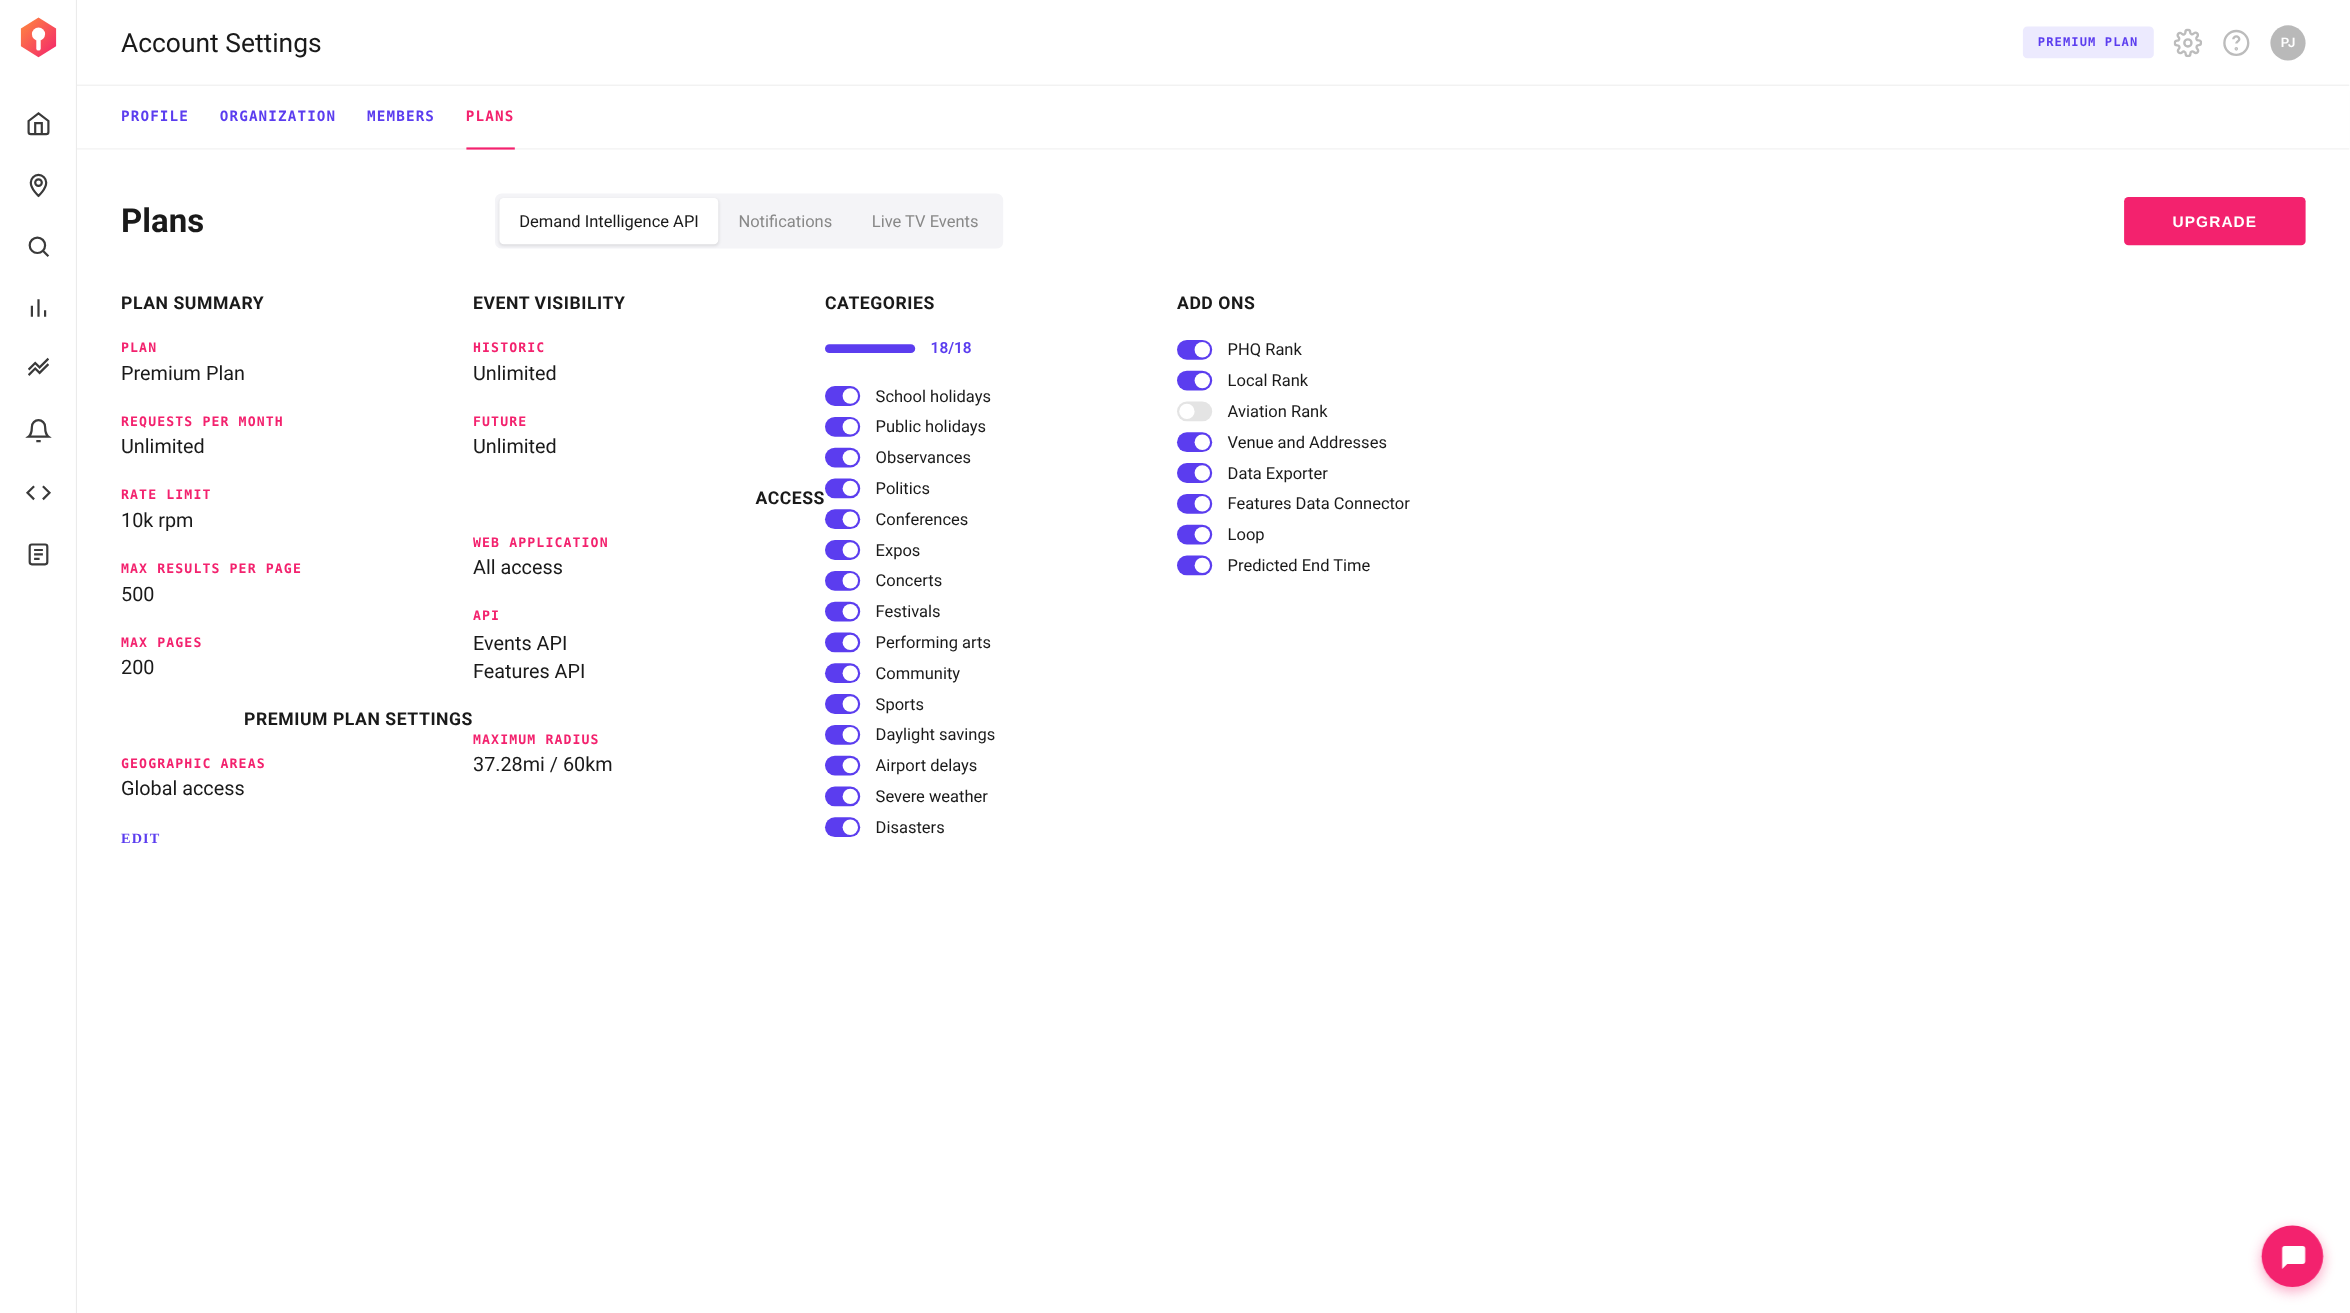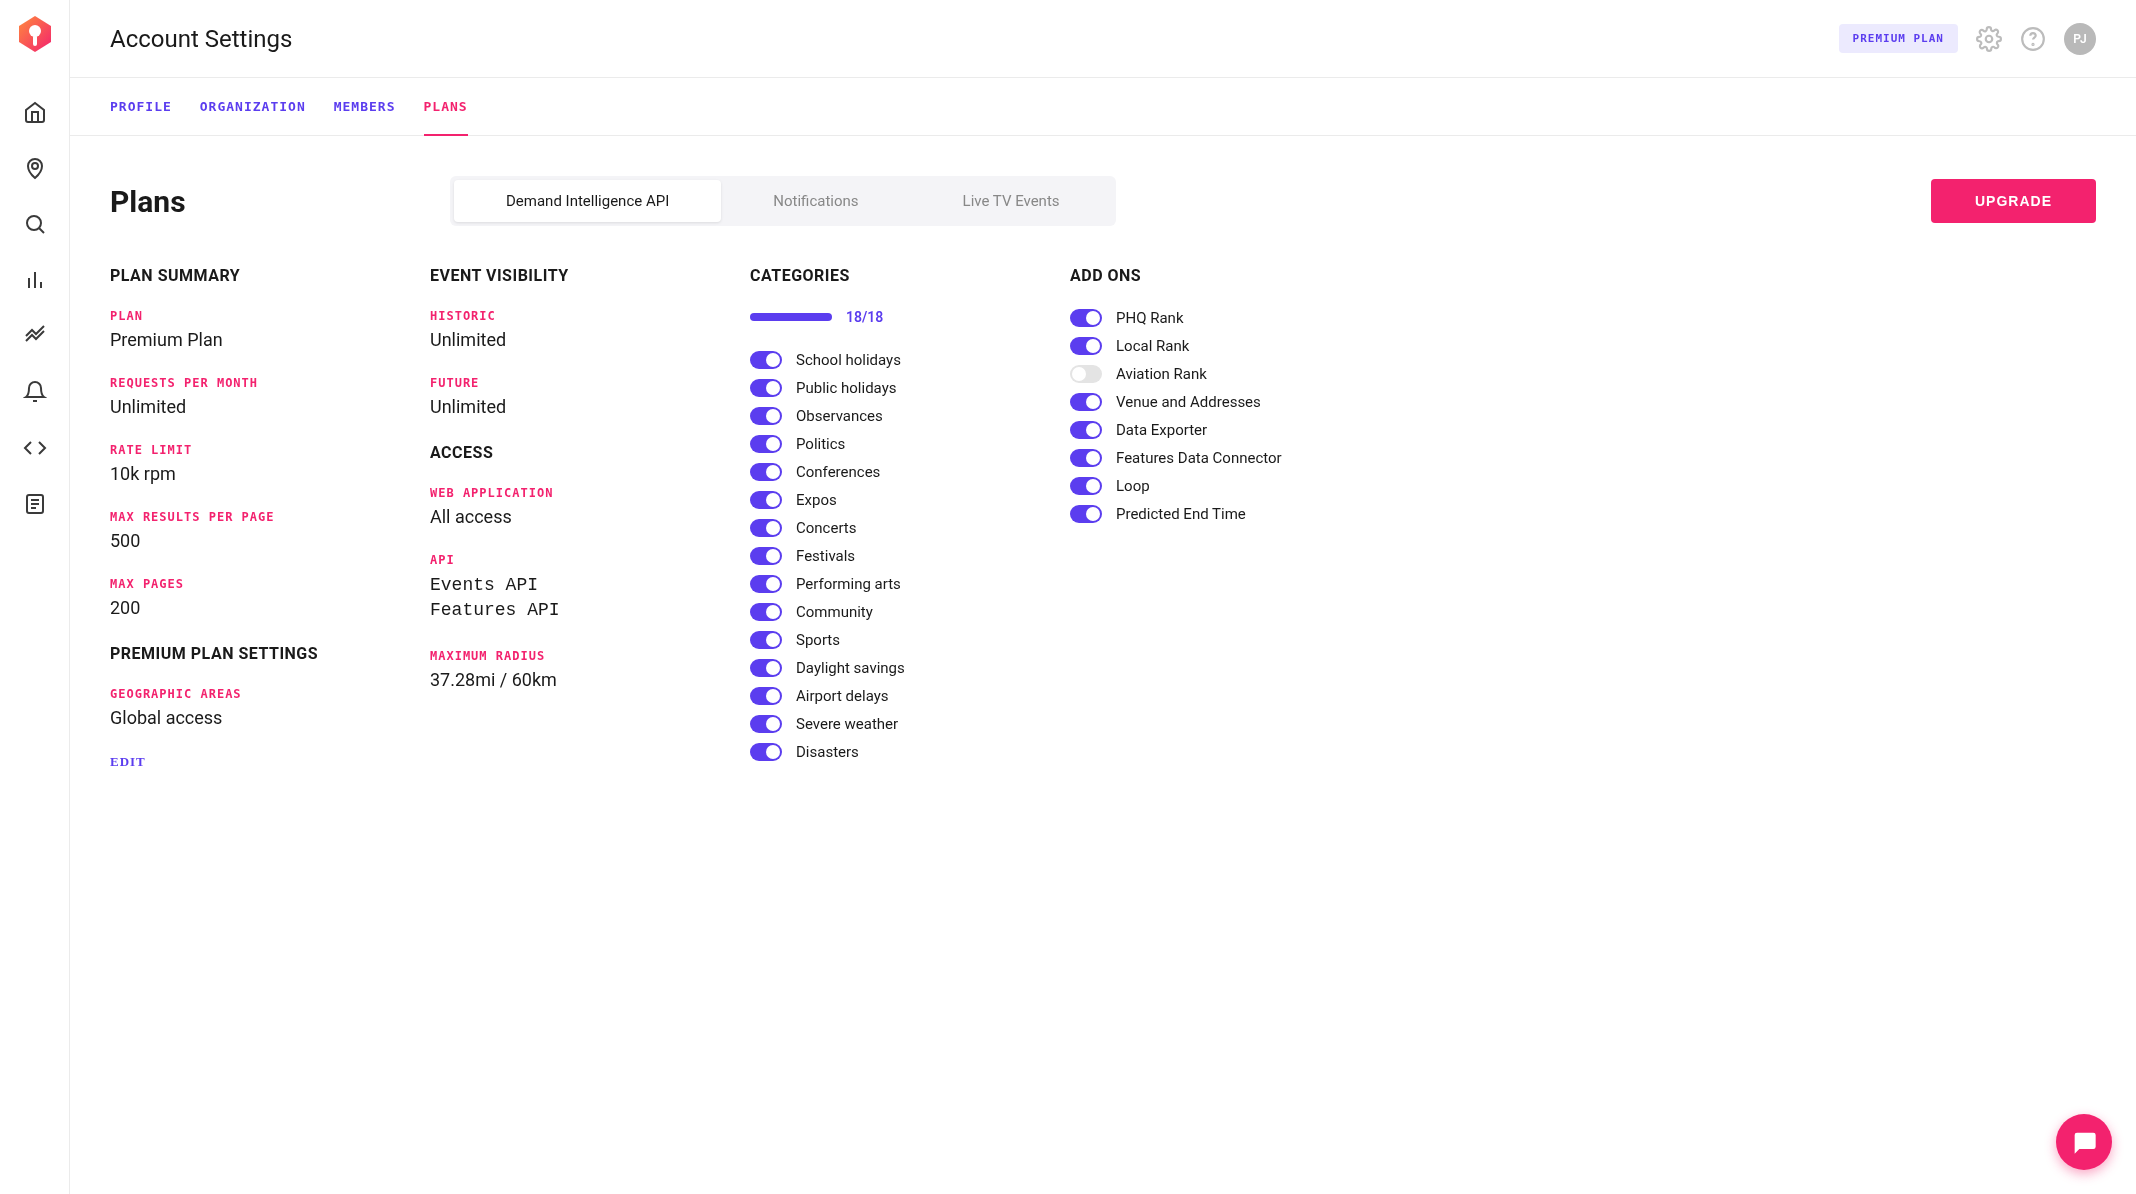--- a/index.html
+++ b/index.html
@@ -27,31 +27,31 @@
 .tabs-row { height: 58px; border-bottom: 1px solid #ebebeb; background: #fff; display: flex; align-items: center; padding: 0 40px; gap: 28px; box-shadow: 0 2px 4px rgba(0,0,0,0.02); }
 .tab { font-size: 13px; font-weight: 700; letter-spacing: 1px; color: #5b3def; cursor: pointer; font-family: ui-monospace, monospace; padding: 20px 0; }
 .tab.active { color: #f3226e; border-bottom: 3px solid #f3226e; margin-bottom: -3px; }
 
 
 .content { flex: 1; overflow-y: auto; padding: 40px 40px 60px 40px; background: #fff; }
 
 .plans-header { display: flex; align-items: center; margin-bottom: 40px; }
 .plans-title { font-size: 30px; font-weight: 700; flex: 0 0 auto; width: 340px; }
 .segmented { display: flex; background: #f4f4f7; border-radius: 6px; padding: 4px; }
-.segment { padding: 12px 52px; font-size: 15px; color: #888; cursor: pointer; border-radius: 4px; }
+.segment { padding: 12px 18px; font-size: 15px; color: #888; cursor: pointer; border-radius: 4px; }
 .segment.active { background: #fff; color: #1a1a1a; box-shadow: 0 1px 3px rgba(0,0,0,0.1); }
 .upgrade-btn { margin-left: auto; background: #f3226e; color: #fff; border: none; font-size: 14px; font-weight: 700; letter-spacing: 1px; padding: 14px 44px; border-radius: 4px; cursor: pointer; }
 
 .grid { display: grid; grid-template-columns: 320px 320px 320px 1fr; }
 
 .section-title { font-size: 16px; font-weight: 700; letter-spacing: 0.5px; margin-bottom: 24px; }
 .sub-label { color: #f3226e; font-size: 12px; font-weight: 700; letter-spacing: 1px; margin-bottom: 6px; font-family: ui-monospace, monospace; }
 .sub-value { font-size: 18px; margin-bottom: 26px; }
-.sub-value.multi { line-height: 1.4; margin-bottom: 26px; font-family: Liberation Mono, monospace; }
-.section-title.secondary { margin-top: 10px; }
+.sub-value.multi { line-height: 1.4; margin-bottom: 42px; }
+.section-title.secondary { margin-top: 10px; text-align: right; }
 
 .edit-link { color: #5b3def; font-size: 13px; font-weight: 700; letter-spacing: 1px; font-family: Liberation Serif, serif; cursor: pointer; }
 
 
 .progress-wrap { display: flex; align-items: center; gap: 14px; margin-bottom: 26px; }
 .progress-bar { width: 82px; height: 8px; background: #5b3def; border-radius: 4px; }
 .progress-label { color: #5b3def; font-size: 14px; font-weight: 600; }
 
 
 .toggle-row { display: flex; align-items: center; gap: 14px; margin-bottom: 10px; }

